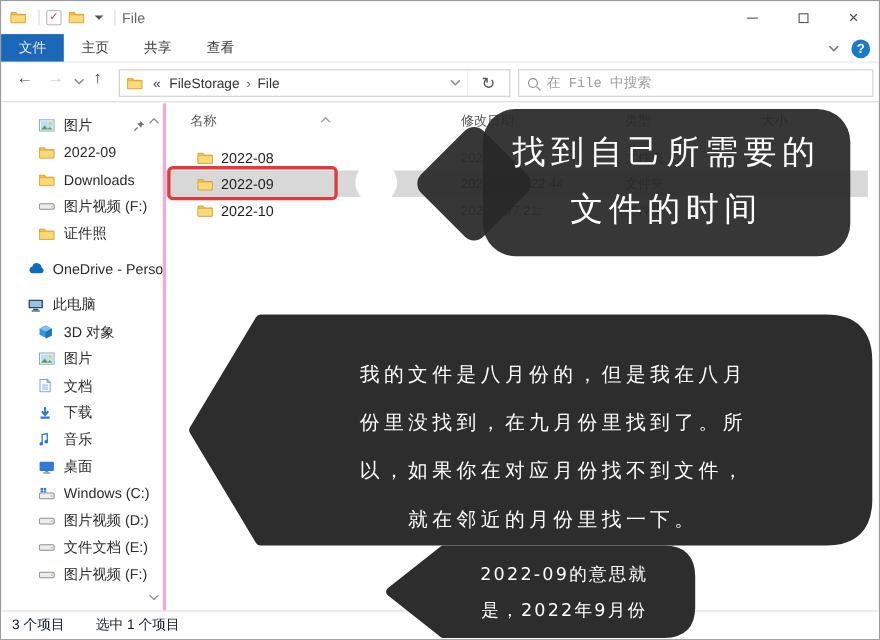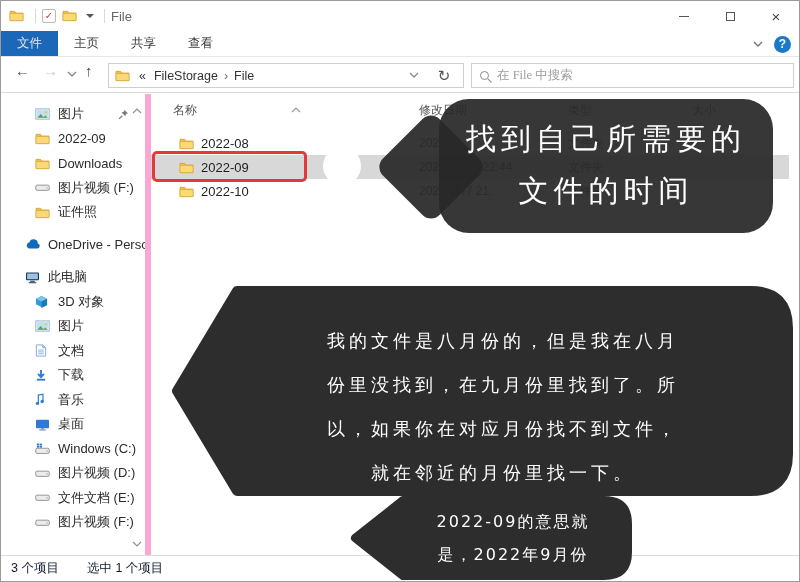--- a/index.html
+++ b/index.html
@@ -34,27 +34,27 @@
   .nav-glyph { position:absolute; top:4px; font-size:15px; color:#4a4a4a; }
   .nav-glyph.disabled { color:#c6c6c6; }
   .addr-box { position:absolute; left:107px; top:5px; width:318px; height:25px; border:1px solid #cfcfcf; background:#fff; display:flex; align-items:center; padding:0 6px; font-size:12.5px; color:#333; }
   .addr-box .crumb { margin:0 4px; white-space:nowrap; }
   .addr-box .crumb-sep { color:#666; margin:0 2px; }
   .addr-dd { margin-left:auto; }
   .refresh-box { position:absolute; left:424px; top:5px; width:39px; height:25px; border:1px solid #cfcfcf; border-left:none; background:#fff; display:flex; align-items:center; justify-content:center; color:#555; font-size:15px; }
   .search-box { position:absolute; left:470px; top:5px; width:323px; height:25px; border:1px solid #cfcfcf; background:#fff; display:flex; align-items:center; padding:0 8px; }
   .mag { width:9px; height:9px; border:1.4px solid #8a8a8a; border-radius:50%; position:relative; flex:0 0 auto; margin-right:8px; }
   .mag::after { content:''; position:absolute; width:5px; height:1.4px; background:#8a8a8a; transform:rotate(45deg); right:-4px; bottom:-2px; }
-  .search-box input { border:none; outline:none; flex:1; font-size:12.5px; color:#c2410c; font-family:Liberation Serif, serif; background:transparent; }
+  .search-box input { border:none; outline:none; flex:1; font-size:12.5px; color:#c2410c; font-family:Liberation Mono, monospace; background:transparent; }
   .search-box input::placeholder { color:#9d9d9d; }
   .chev-svg { display:inline-flex; }
 
   
   .main { position:absolute; top:93px; left:0; width:100%; height:463px; display:flex; }
-  .sidebar { position:relative; width:150px; height:100%; border-right:6px solid #f9a8d4; overflow:hidden; padding-top:8px; }
+  .sidebar { position:relative; width:150px; height:100%; border-right:3px solid #f9a8d4; overflow:hidden; padding-top:8px; }
   .side-item { height:24.5px; display:flex; align-items:center; font-size:13px; color:#2b2b2b; white-space:nowrap; position:relative; }
   .side-item.lvl0 { padding-left:24px; }
   .side-item.lvl1 { padding-left:34px; }
   .side-item.gap { margin-top:8px; }
   .side-item .sic { display:inline-flex; width:17px; margin-right:6px; flex:0 0 auto; }
   .side-item .pin { position:absolute; right:16px; top:6px; }
   .side-scroll-up { position:absolute; top:6px; right:3px; }
   .side-scroll-down { position:absolute; bottom:6px; right:3px; }
 
   .files { position:relative; flex:1; height:100%; }

